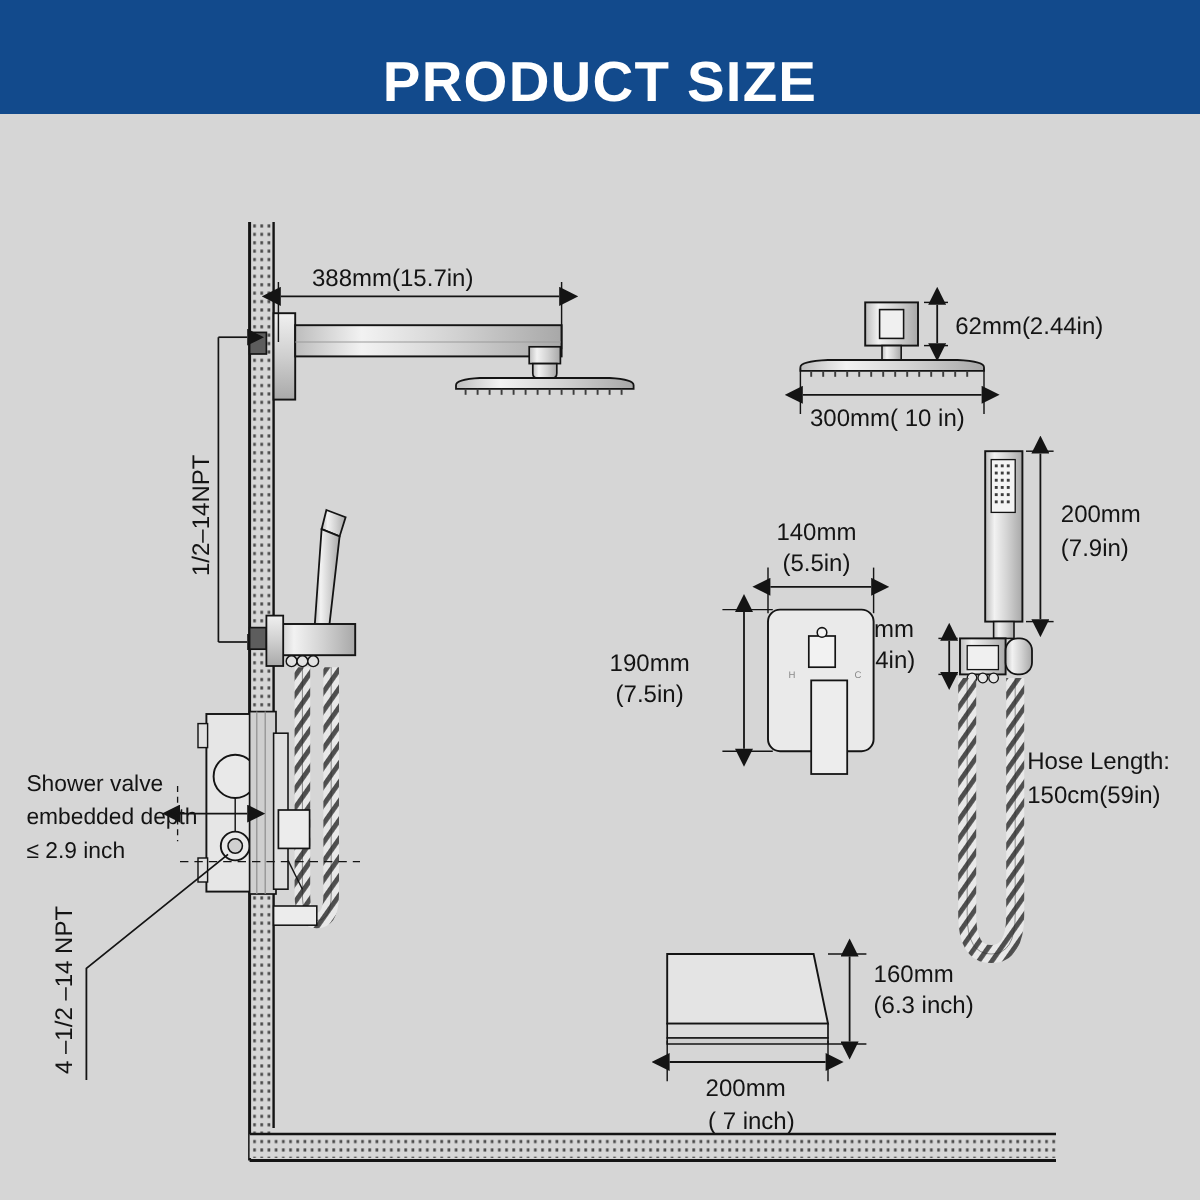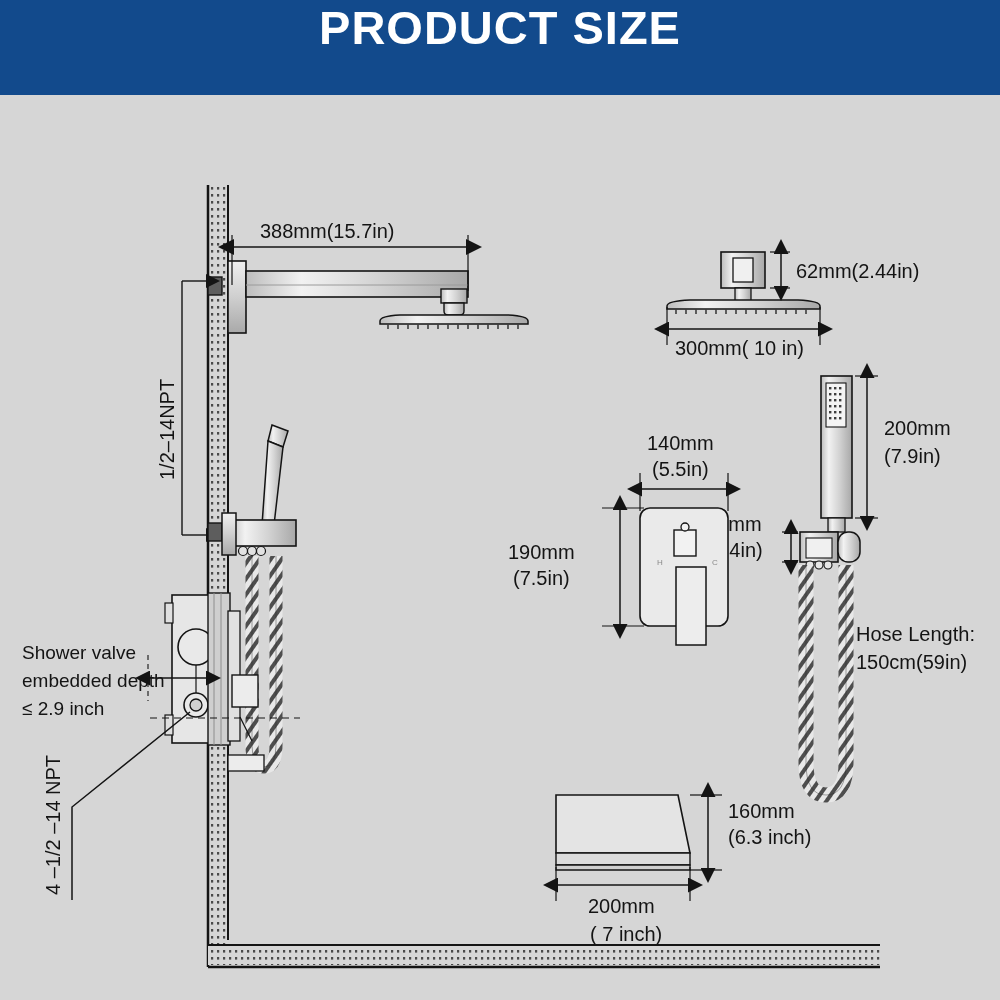--- a/index.html
+++ b/index.html
@@ -6,21 +6,21 @@
   body{
     width:1000px;height:1000px;
     background:#d6d6d6;
     font-family:"Liberation Sans", sans-serif;
     overflow:hidden;
     position:relative;
   }
   #header{
     position:absolute;left:0;top:0;width:1000px;height:95px;
     background:#124a8c;
-    display:flex;align-items:flex-start;justify-content:center;
+    display:flex;align-items:flex-end;justify-content:center;
     border-bottom:3px solid #3a5f86;
   }
   #header-title{
     color:#ffffff;
     font-size:47px;
     font-weight:bold;
     letter-spacing:1px;
     font-family:"Liberation Sans", sans-serif;
   }
   #stage{

